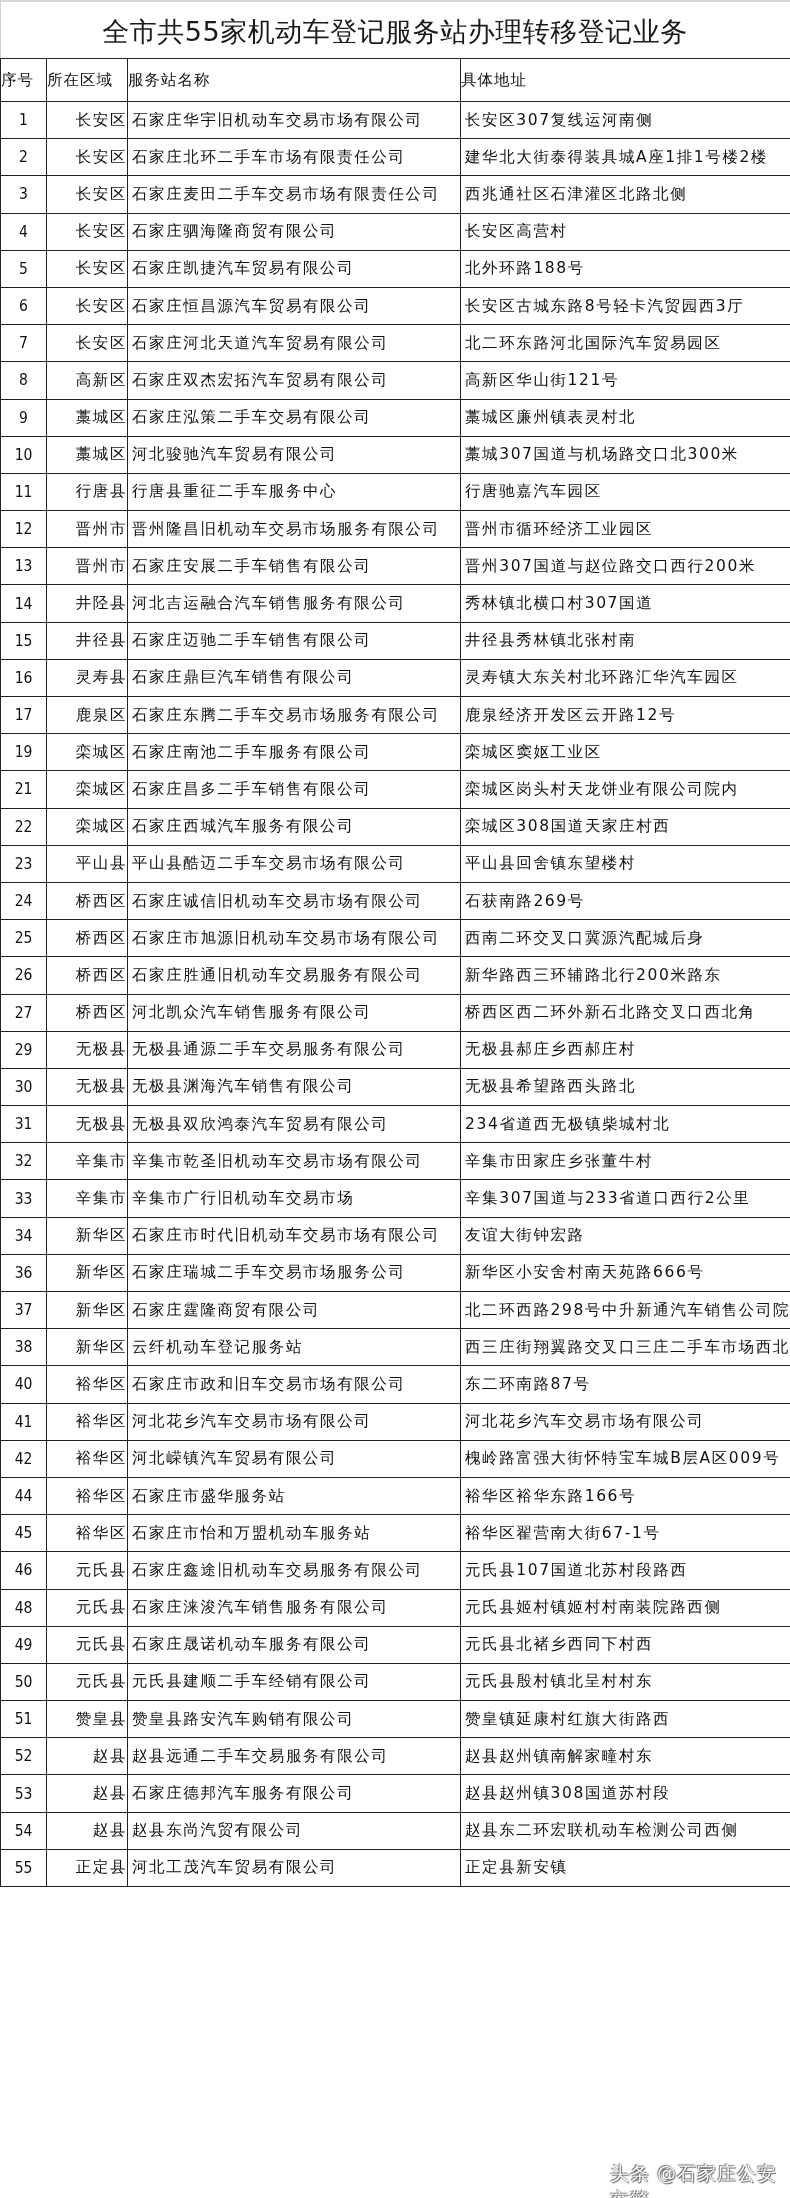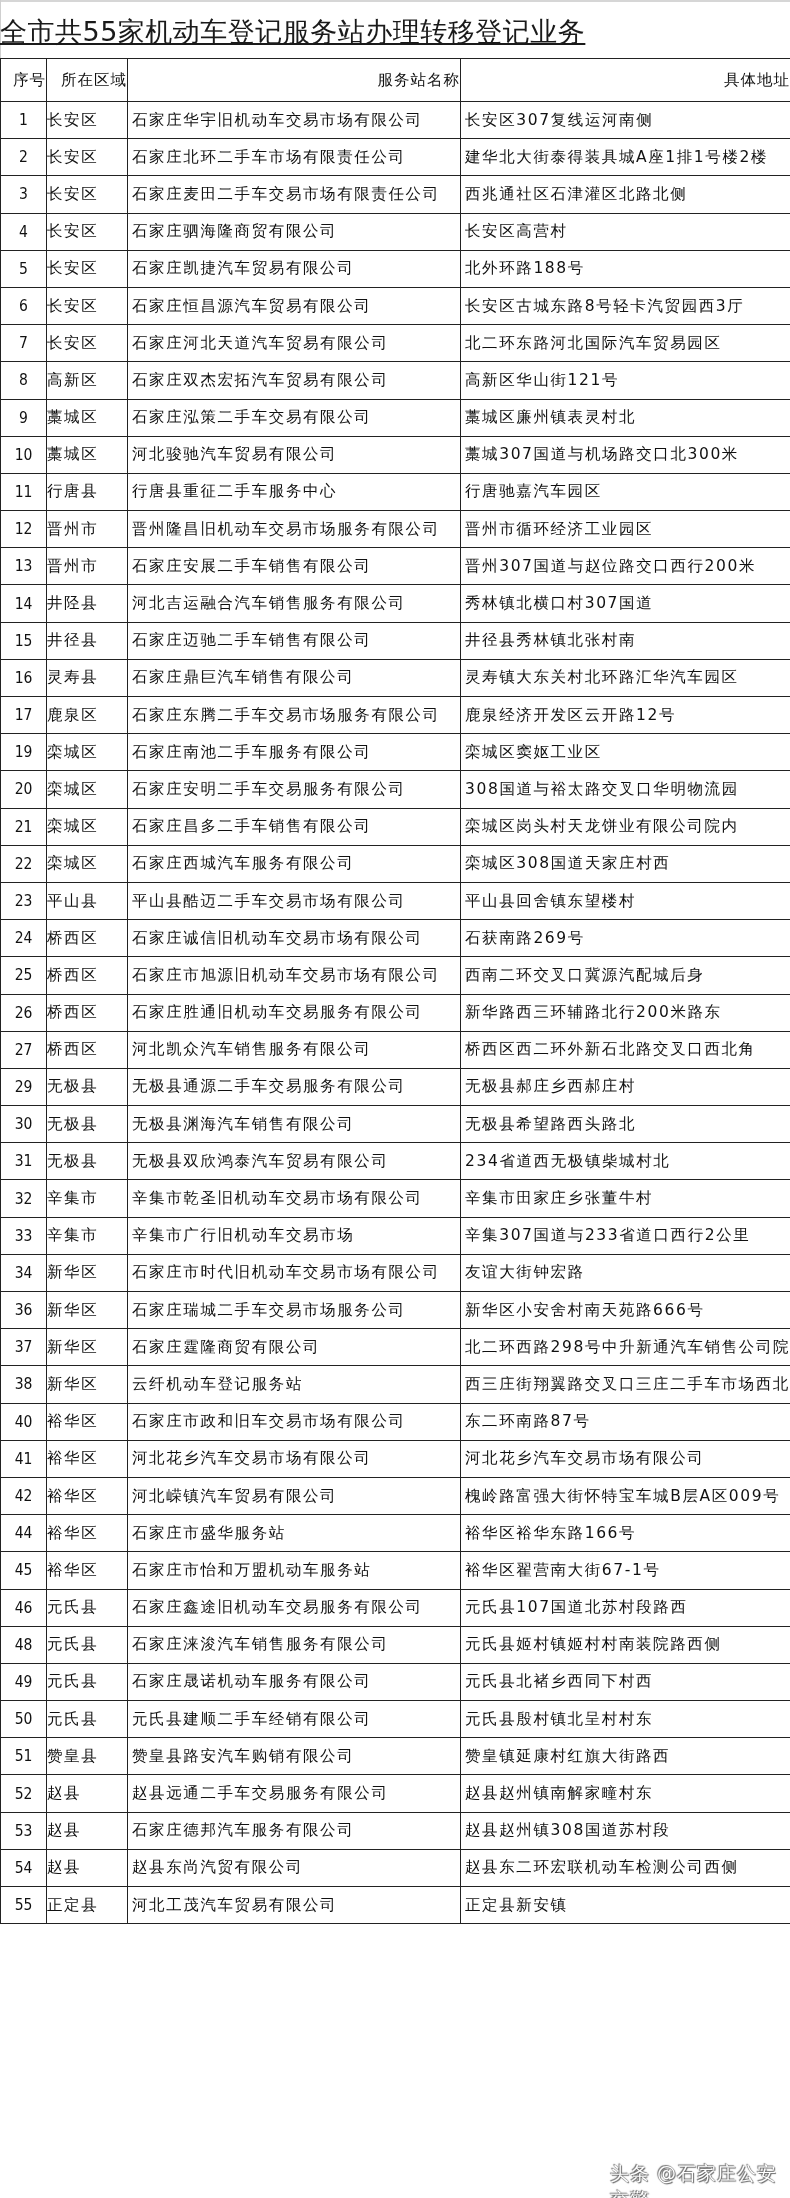--- a/index.html
+++ b/index.html
@@ -1,28 +1,28 @@
 <!DOCTYPE html>
 <html><head>
 <meta charset="utf-8">
 <style>
   html, body { margin: 0; padding: 0; background: #ffffff; }
   body { width: 790px; height: 2198px; position: relative; overflow: hidden;
          font-family: "DejaVu Sans", "Liberation Sans", sans-serif; color: #111; }
   .top-rule { position: absolute; left: 0; top: 0; width: 790px; height: 2px; background: #d6d6d6; }
   .left-rule { position: absolute; left: 0; top: 0; width: 1px; height: 58px; background: #cfcfcf; }
   .title { position: absolute; left: 0; top: 8px; width: 790px; height: 48px; line-height: 48px;
-           font-size: 27px; letter-spacing: 0.5px; color: #1a1a1a; text-decoration: underline; }
+           text-align: center; font-size: 27px; letter-spacing: 0.5px; color: #1a1a1a; }
   table { position: absolute; left: 0; top: 58px; width: 790px; border-collapse: collapse; table-layout: fixed; }
   td, th { border: 1.5px solid #222; padding: 0; font-weight: normal; font-size: 15.5px;
            white-space: nowrap; overflow: hidden; }
-  th { height: 42px; text-align: right; letter-spacing: 1px; margin-top: 20px; }
+  th { height: 42px; text-align: left; letter-spacing: 1px; margin-top: 20px; }
   td { height: 36.2px; letter-spacing: 1.6px; }
   td.num { text-align: center; letter-spacing: 0; font-family: "DejaVu Sans Condensed", "Liberation Sans Narrow", "Liberation Sans", sans-serif; }
-  td.area { text-align: left; }
+  td.area { text-align: right; }
   td.name, td.addr { text-align: left; padding-left: 4px; }
   col.c1 { width: 46px; } col.c2 { width: 81px; } col.c3 { width: 333px; } col.c4 { width: 330px; }
   .watermark { position: absolute; left: 610px; top: 2160px; height: 26px; line-height: 26px;
                font-size: 19px; color: #ffffff; letter-spacing: 1px;
                text-shadow: 0 0 1px #555, 1px 1px 1px #666, -1px -1px 1px #777; }
 </style>
 </head>
 <body>
 
 <div class="top-rule"></div>
@@ -148,26 +148,20 @@
         <td class="name">石家庄东腾二手车交易市场服务有限公司</td>
         <td class="addr">鹿泉经济开发区云开路12号</td>
       </tr>
       <tr>
         <td class="num">19</td>
         <td class="area">栾城区</td>
         <td class="name">石家庄南池二手车服务有限公司</td>
         <td class="addr">栾城区窦妪工业区</td>
       </tr>
       <tr>
-        <td class="num">20</td>
-        <td class="area">栾城区</td>
-        <td class="name">石家庄安明二手车交易服务有限公司</td>
-        <td class="addr">308国道与裕太路交叉口华明物流园</td>
-      </tr>
-      <tr>
         <td class="num">21</td>
         <td class="area">栾城区</td>
         <td class="name">石家庄昌多二手车销售有限公司</td>
         <td class="addr">栾城区岗头村天龙饼业有限公司院内</td>
       </tr>
       <tr>
         <td class="num">22</td>
         <td class="area">栾城区</td>
         <td class="name">石家庄西城汽车服务有限公司</td>
         <td class="addr">栾城区308国道天家庄村西</td>

